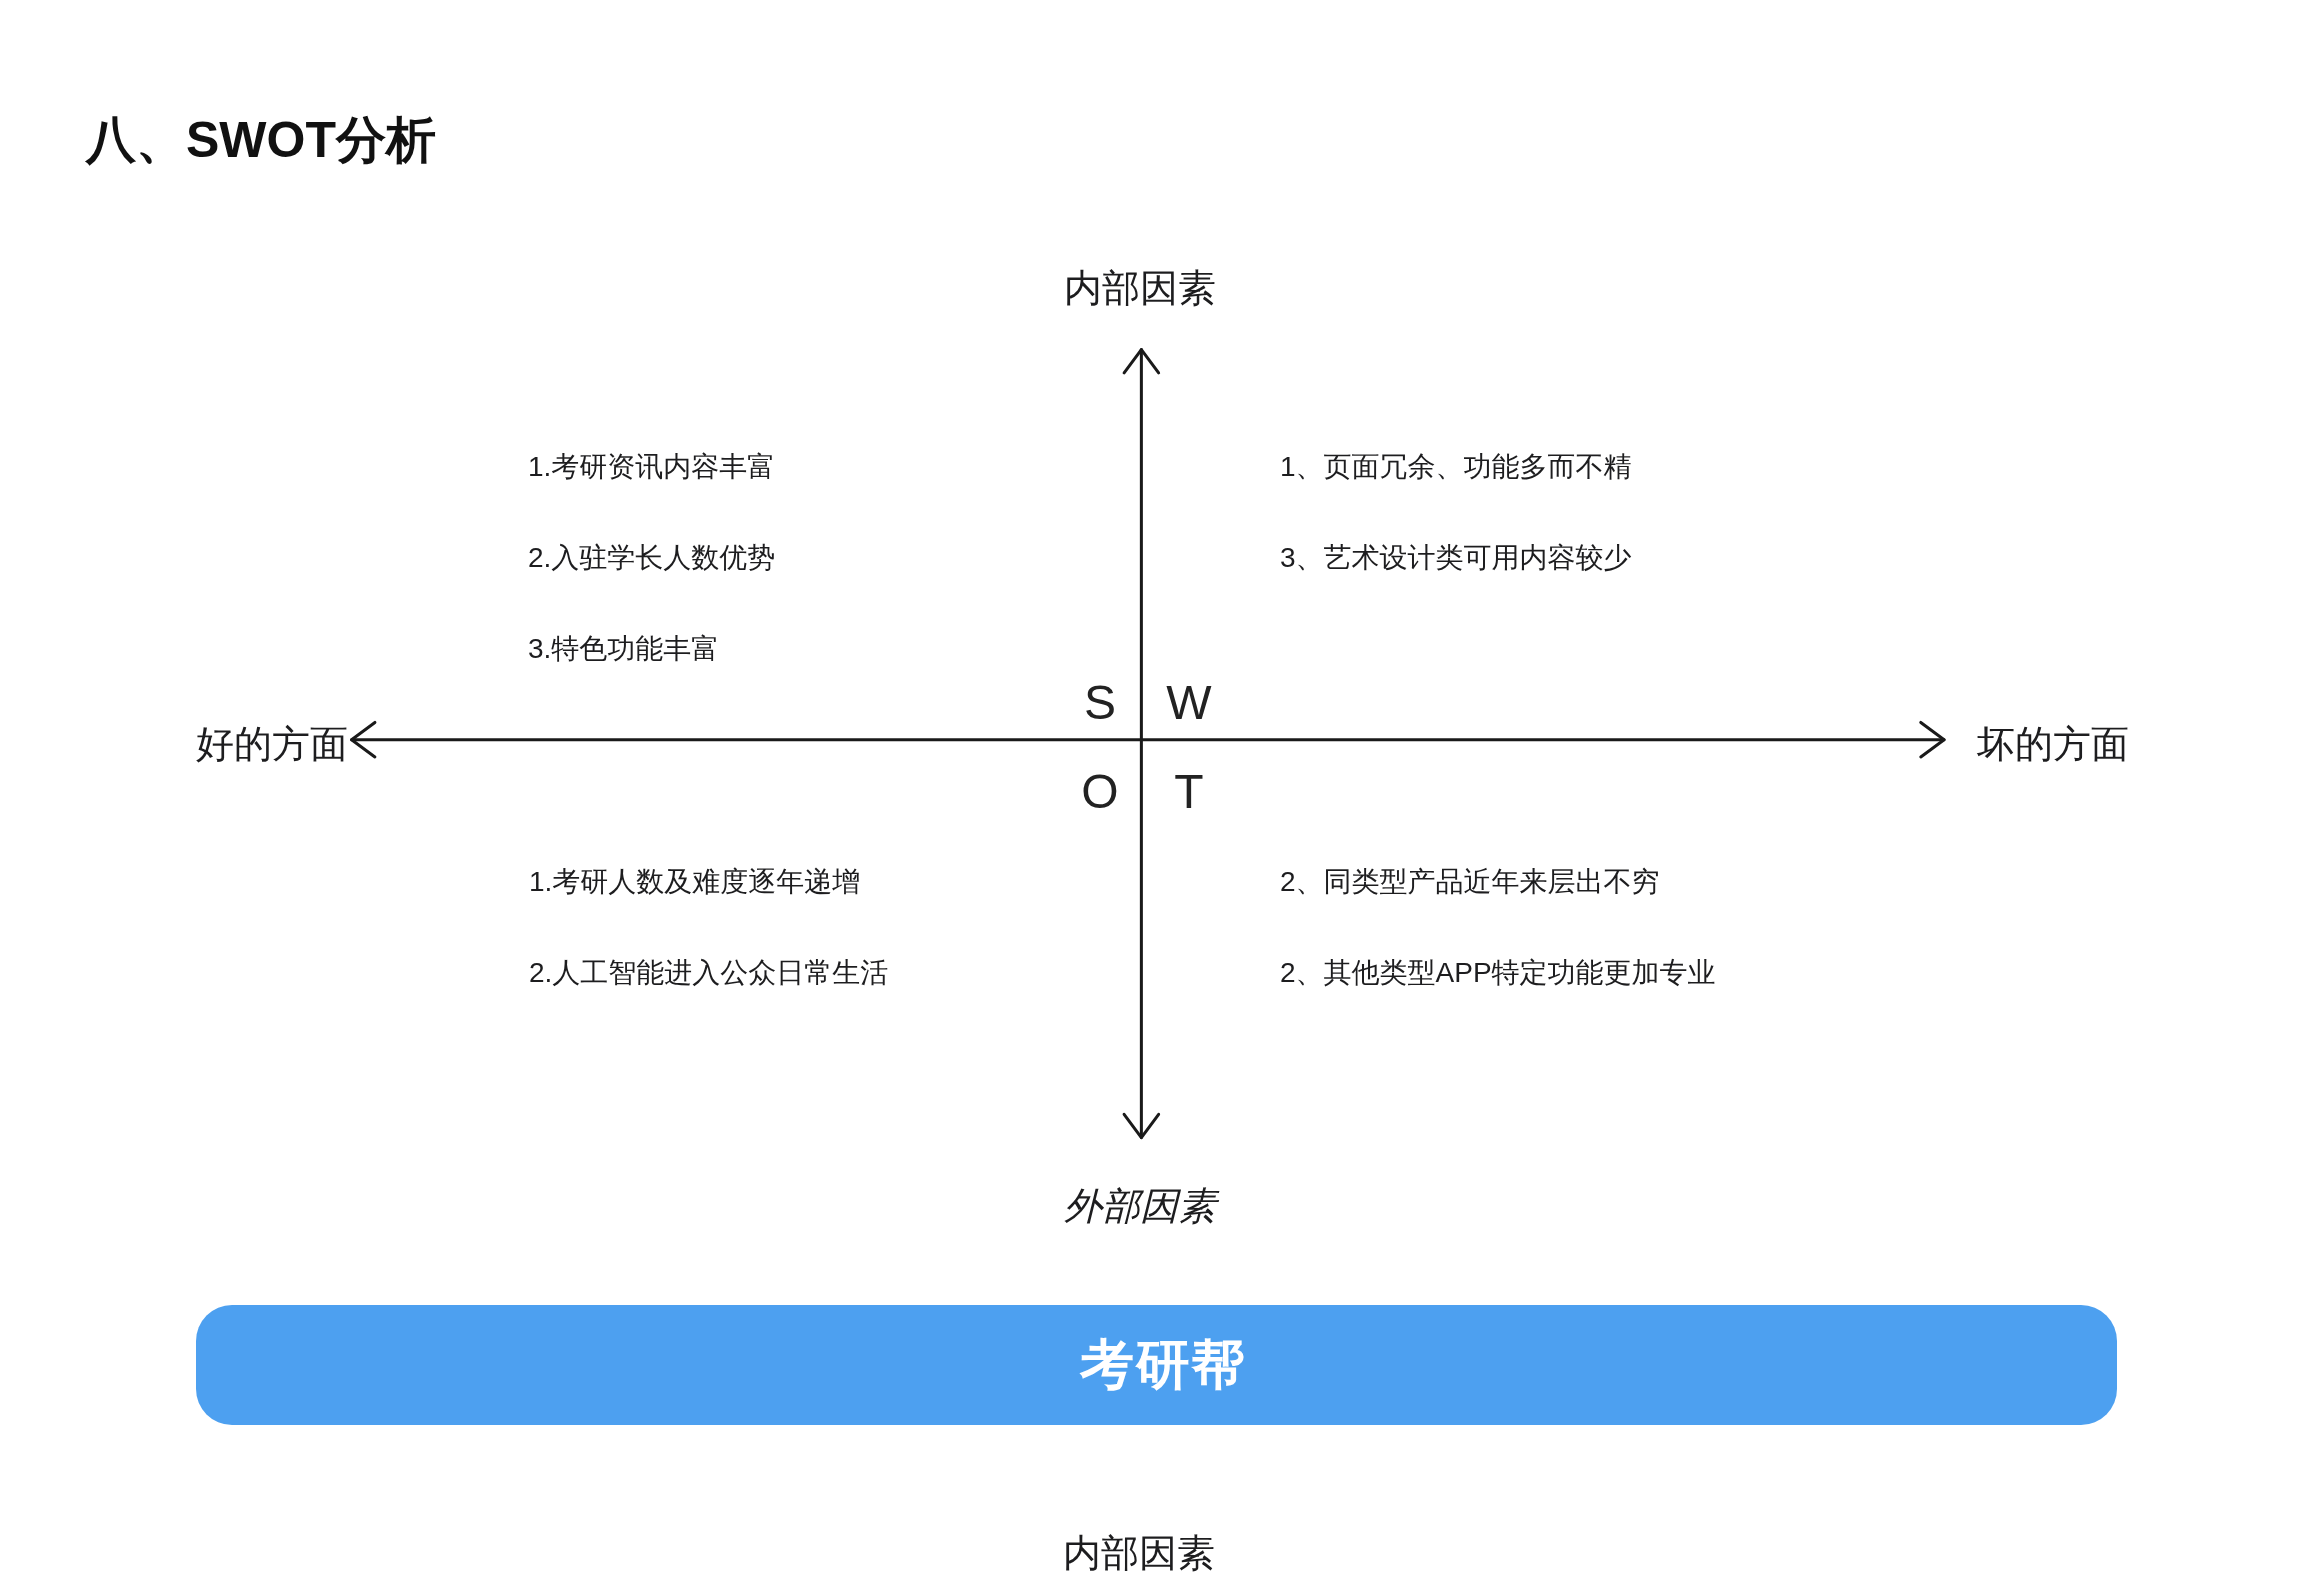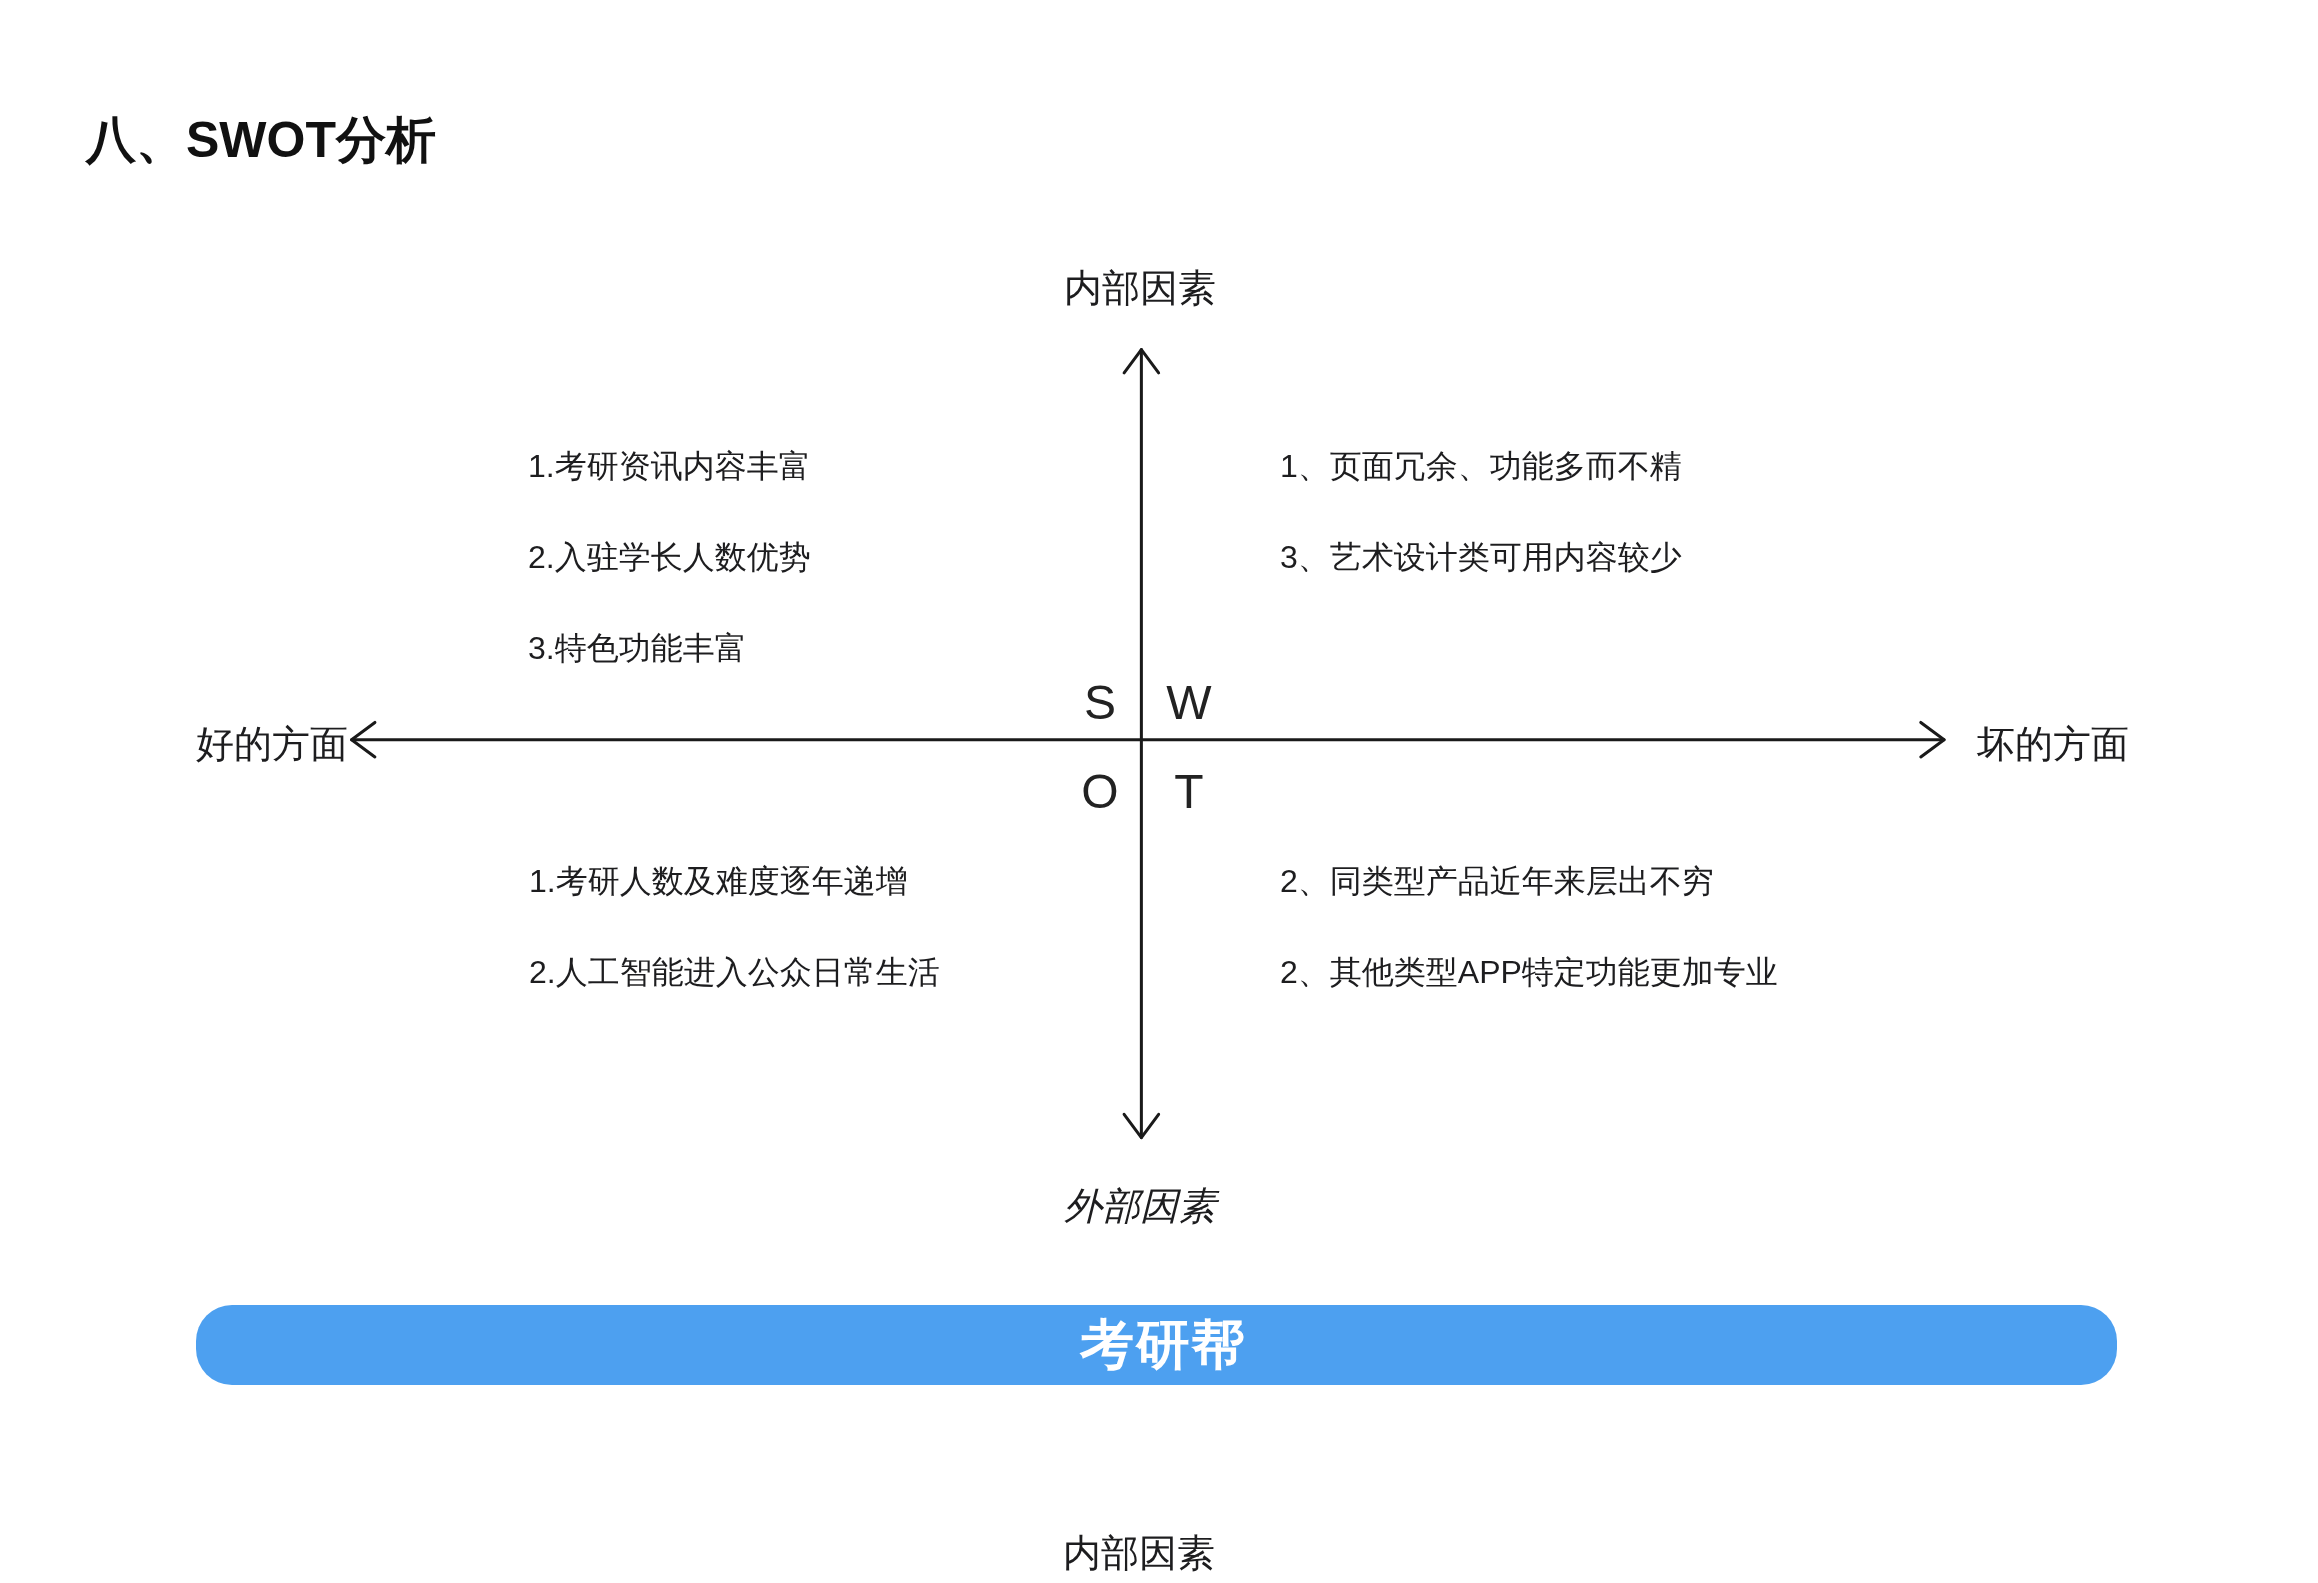--- a/index.html
+++ b/index.html
@@ -33,31 +33,31 @@
     position: absolute; font-size: 48px; font-weight: 400;
     color: #222222; line-height: 1; transform: translate(-50%, -50%);
   }
   .qletter.s { left: 1100px; top: 703px; }
   .qletter.w { left: 1189px; top: 703px; }
   .qletter.o { left: 1100px; top: 792px; }
   .qletter.t { left: 1189px; top: 792px; }
 
   .qlist { position: absolute; }
   .qlist .qitem {
-    font-size: 32px; line-height: 91px; white-space: nowrap;
+    font-size: 28px; line-height: 91px; white-space: nowrap;
     color: #1d1d1f;
   }
   .qlist.strengths     { left: 528px;  top: 421px; }
   .qlist.weaknesses    { left: 1280px; top: 421px; }
   .qlist.opportunities { left: 521px;  top: 836px; margin-left: 8px; }
   .qlist.threats       { left: 1280px; top: 836px; }
 
   .banner {
     position: absolute; left: 196px; top: 1305px;
-    width: 1921px; height: 80px; border-radius: 36px;
+    width: 1921px; height: 120px; border-radius: 36px;
     background: #4DA0F0;
     display: flex; align-items: center; justify-content: center; padding-left: 14px;
   }
   .banner .banner-text {
     color: #ffffff; font-size: 54px; font-weight: 700;
     letter-spacing: 1.7px; white-space: nowrap;
   }
 
   .next-label {
     position: absolute; left: 1139px; top: 1528px;

